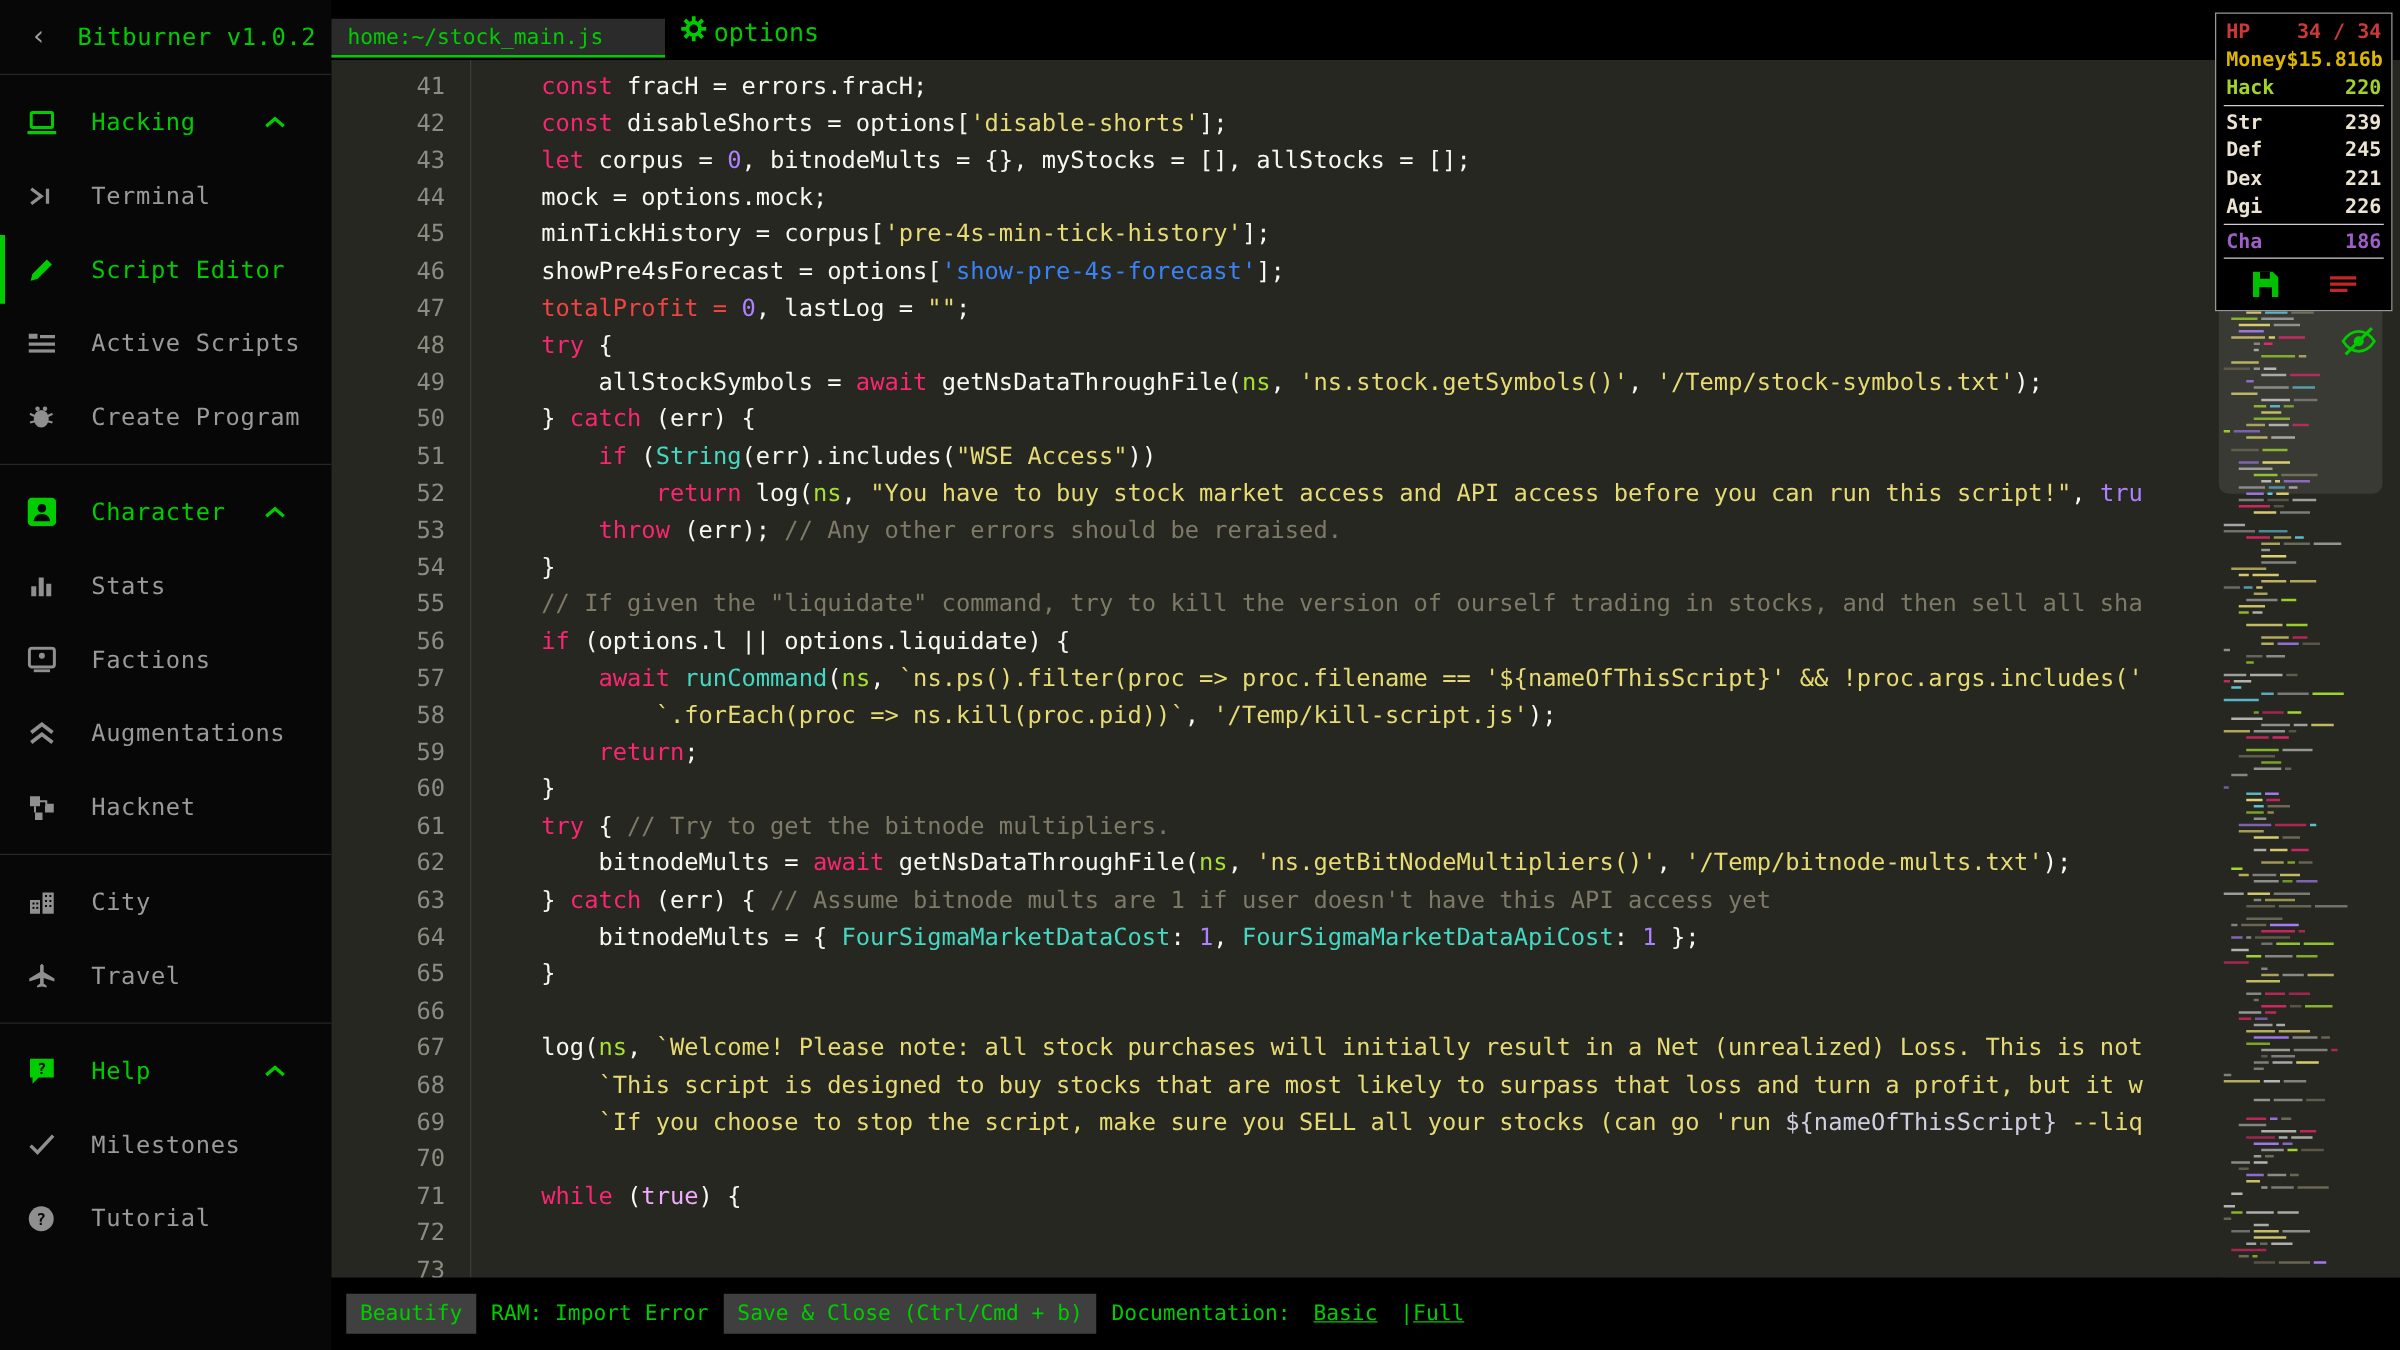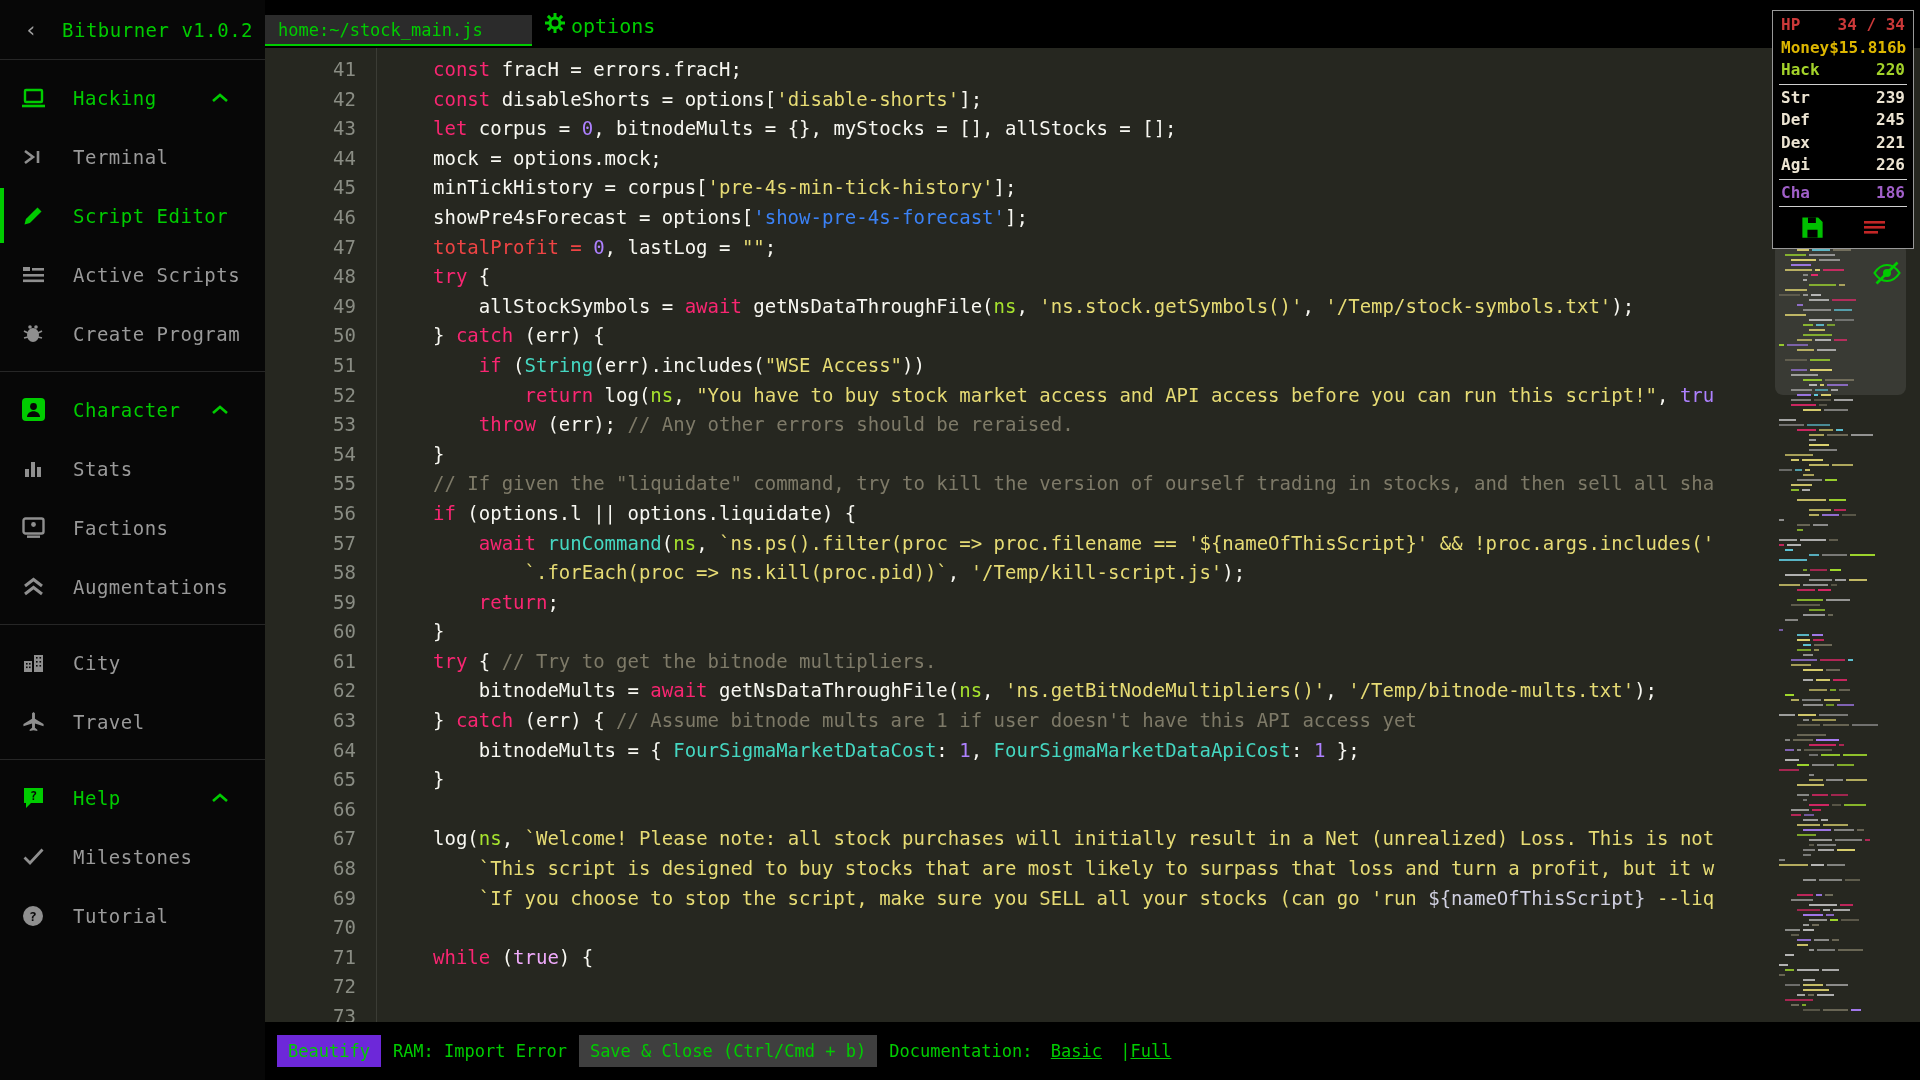--- a/index.html
+++ b/index.html
@@ -47,21 +47,21 @@
              background:#262720; z-index:2; }
   .mm-rows { position:absolute; left:4px; top:6px; width:118px; }
   .mm-row { display:flex; gap:3px; margin-bottom:3px; height:2px; }
   .mm-row span { height:2px; display:block; }
   .mm-slider { position:absolute; left:0; right:14px; top:195px; height:152px;
                background:rgba(255,255,255,0.09); border-radius:8px; }
   .eye { position:absolute; top:212px; right:18px; cursor:pointer; }
 
   .bottombar { height:58px; background:#000; display:flex; align-items:center;
                gap:12px; padding-left:12px; font-size:17px; }
-  .btn { background:#6d28d9; color:#00cc00; padding:6px 11px; border:none;
+  .btn { background:#404040; color:#00cc00; padding:6px 11px; border:none;
          font-family:inherit; font-size:17px; cursor:pointer; }
   .btn.save { background:#3f3f3f; }
   .ram { color:#00cc00; }
   .docs { color:#00cc00; }
   .docs a { color:#00cc00; text-decoration:underline; cursor:pointer; }
   .docs .sep { margin-left:8px; }
 
   
   .stats { position:absolute; top:10px; left:1772px; width:142px; background:#000;
            border:1px solid #989898; padding:3px 8px 7px 8px; font-size:16px;
@@ -182,20 +182,35 @@
           <div class="sb-row">
             <span class="sb-icon">
               <svg width="23" height="21" viewBox="0 0 23 21">
                 <g stroke="#8f8f8f" stroke-width="3" fill="none">
                   <path d="M3 10l8.5-6.5L20 10"></path>
                   <path d="M3 18l8.5-6.5L20 18"></path>
                 </g>
               </svg>
             </span>
             <span class="sb-label">Augmentations</span>
+          </div>
+          <div class="sb-row">
+            <span class="sb-icon">
+              <svg width="23" height="22" viewBox="0 0 23 22">
+                <g fill="#8f8f8f">
+                  <rect x="2" y="2" width="8" height="8"></rect>
+                  <rect x="14" y="8" width="7" height="7"></rect>
+                  <rect x="6" y="15" width="6" height="6"></rect>
+                </g>
+                <g stroke="#8f8f8f" stroke-width="1.6">
+                  <path d="M10 6h5v4M6 10v5"></path>
+                </g>
+              </svg>
+            </span>
+            <span class="sb-label">Hacknet</span>
           </div>
         </div>
         <div class="sb-section">
           <div class="sb-row">
             <span class="sb-icon">
               <svg width="23" height="22" viewBox="0 0 23 22">
                 <g fill="#8f8f8f">
                   <rect x="2" y="9" width="8" height="11"></rect>
                   <rect x="12" y="3" width="9" height="17"></rect>
                 </g>

